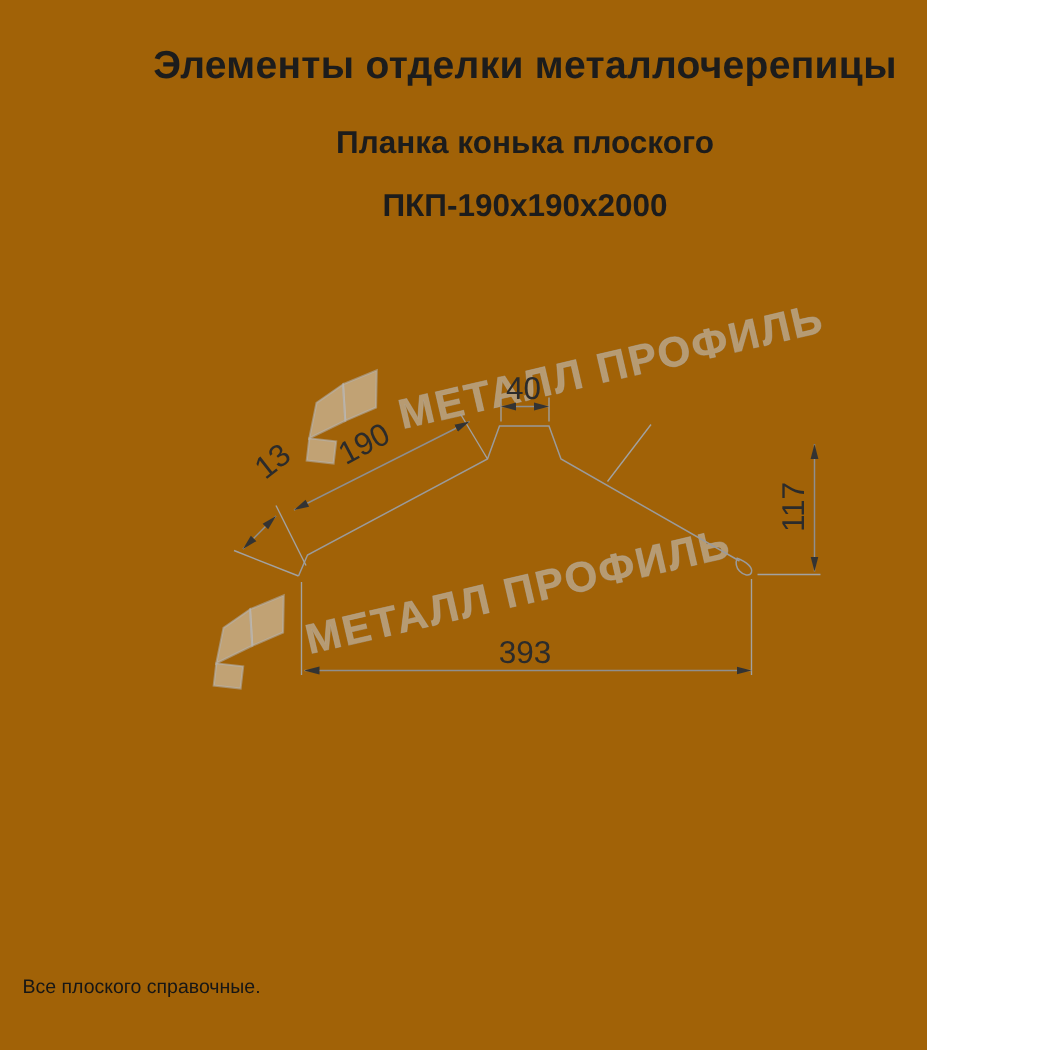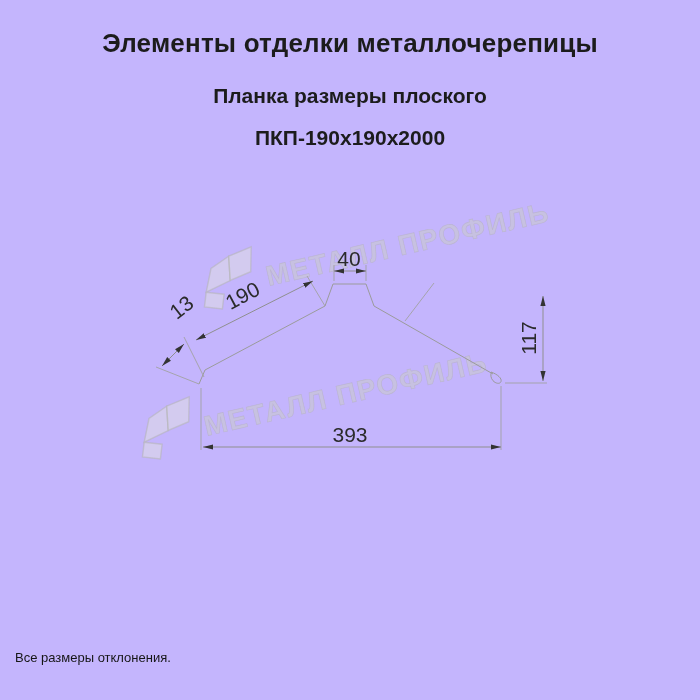--- a/index.html
+++ b/index.html
@@ -1,16 +1,16 @@
 <!DOCTYPE html>
 <html><head>
 <meta charset="utf-8">
 <style>
   html,body{margin:0;padding:0;background:#fff;}
-  #page{position:relative;width:700px;height:700px;background:#c4b5fd;overflow:hidden;
+  #page{position:relative;width:618px;height:700px;background:#a16207;overflow:hidden;
         font-family:"Liberation Sans",sans-serif;color:#1c1c1c;}
   .hdr{position:absolute;left:0;width:700px;text-align:center;font-weight:bold;white-space:nowrap;}
   .t1{top:28px;font-size:26px;letter-spacing:0.2px;}
   .t2{top:84px;font-size:21px;}
   .t3{top:126px;font-size:21px;}
   #drawing{position:absolute;left:0;top:0;}
   .ln{stroke:#9b9b9b;stroke-width:1;fill:none;}
   .ext{stroke:#a2a2a2;stroke-width:0.9;fill:none;}
   .dim{stroke:#8f8f8f;stroke-width:1;fill:none;
        marker-start:url(#arw);marker-end:url(#arw);}
@@ -22,21 +22,21 @@
   .face-label{position:absolute;left:432px;top:246px;font-size:17px;line-height:18px;
           color:#222;white-space:nowrap;}
   .notes{position:absolute;left:15px;top:650px;font-size:13px;line-height:16px;color:#161616;}
 </style>
 </head>
 <body>
 
 <div id="page">
 
   <div class="hdr t1">Элементы отделки металлочерепицы</div>
-  <div class="hdr t2">Планка размеры плоского</div>
+  <div class="hdr t2">Планка конька плоского</div>
   <div class="hdr t3">ПКП-190х190х2000</div>
 
   <svg id="drawing" width="700" height="700" viewBox="0 0 700 700">
     <defs>
       <marker id="arw" viewBox="0 0 10 6" refX="10" refY="3" markerWidth="10" markerHeight="6" orient="auto-start-reverse" markerUnits="userSpaceOnUse">
         <path d="M10,3 L0,5.6 L0,0.4 Z" fill="#333333"></path>
       </marker>
     </defs>
 
     <g transform="translate(208,300) rotate(-13)">
@@ -92,16 +92,16 @@
     <g>
       <line class="dim" x1="162" y1="366" x2="184" y2="344"></line>
       <text class="dimtxt" transform="translate(186,313) rotate(-38)" text-anchor="middle">13</text>
     </g>
 
     <line class="ext" x1="434" y1="283" x2="405" y2="321"></line>
   </svg>
 
 
   <div class="notes">
-    <div>Все размеры отклонения.</div>
+    <div>Все плоского справочные.</div>
   </div>
 
 </div>
 
 </body></html>

